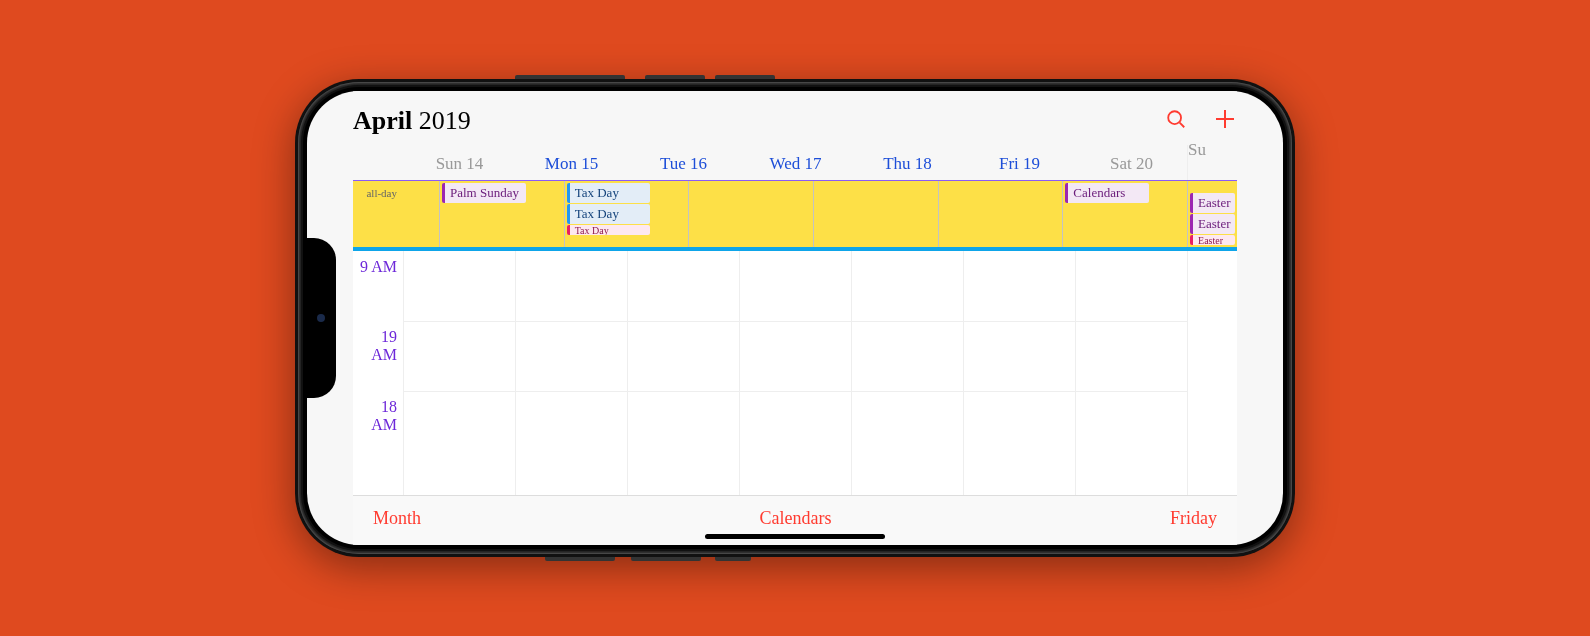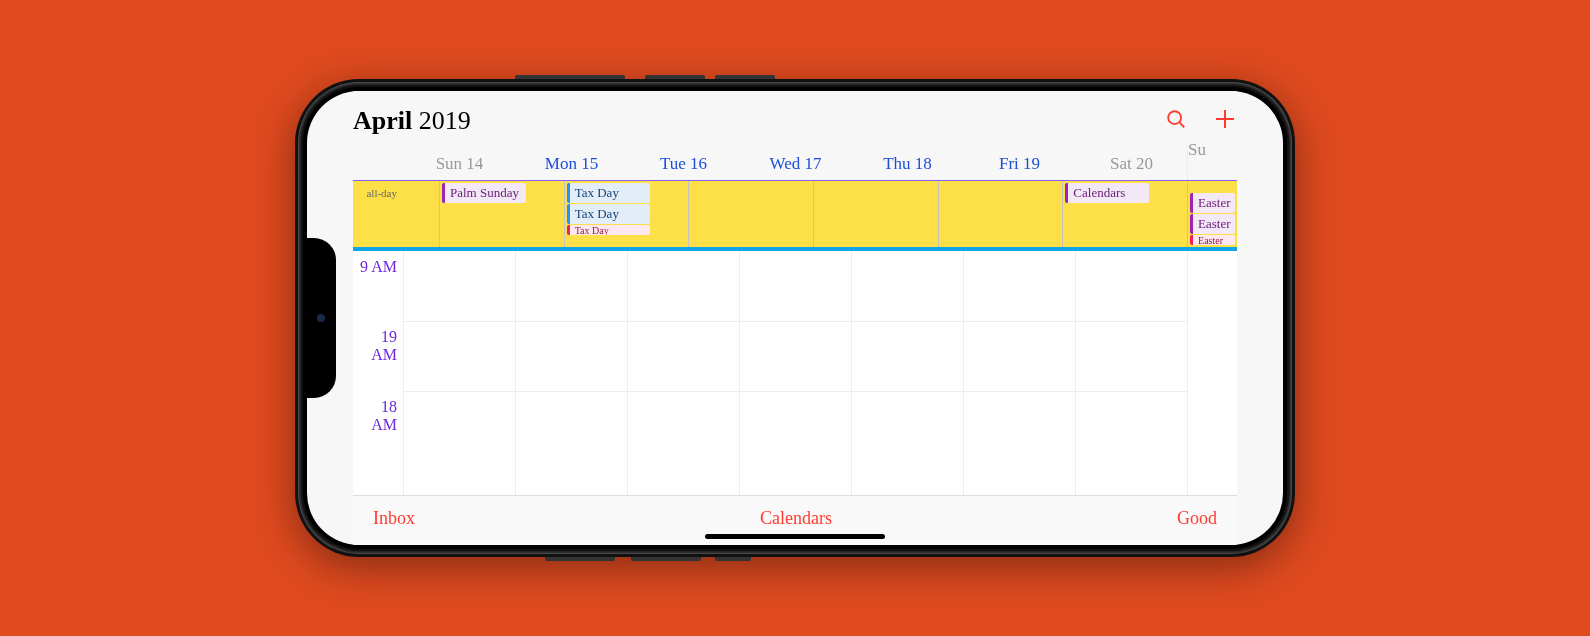--- a/index.html
+++ b/index.html
@@ -286,21 +286,21 @@
               </div>
               <div class="extra-col">
                 <div class="grow"></div>
                 <div class="grow"></div>
                 <div class="grow"></div>
               </div>
             </div>
       </div>
 
       <div class="toolbar">
-        <span>Inbox</span>
+        <span>Month</span>
         <span>Calendars</span>
-        <span>Good</span>
+        <span>Friday</span>
       </div>
 
     </div>
   </div>
     </div>
 </div>
 
 </body></html>

